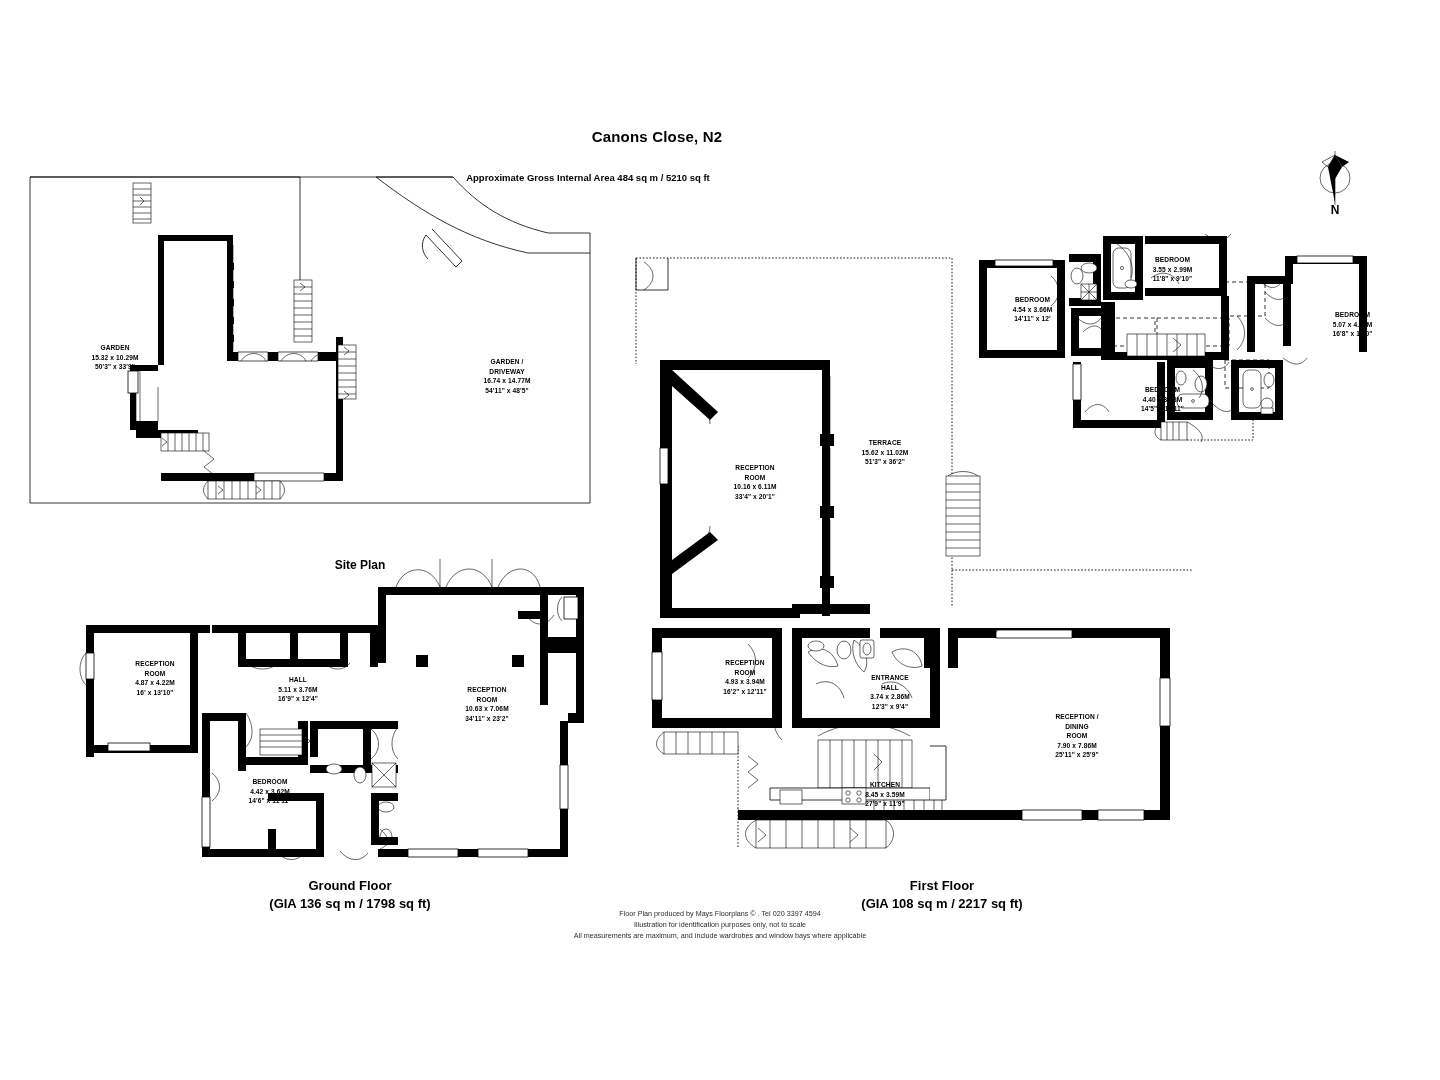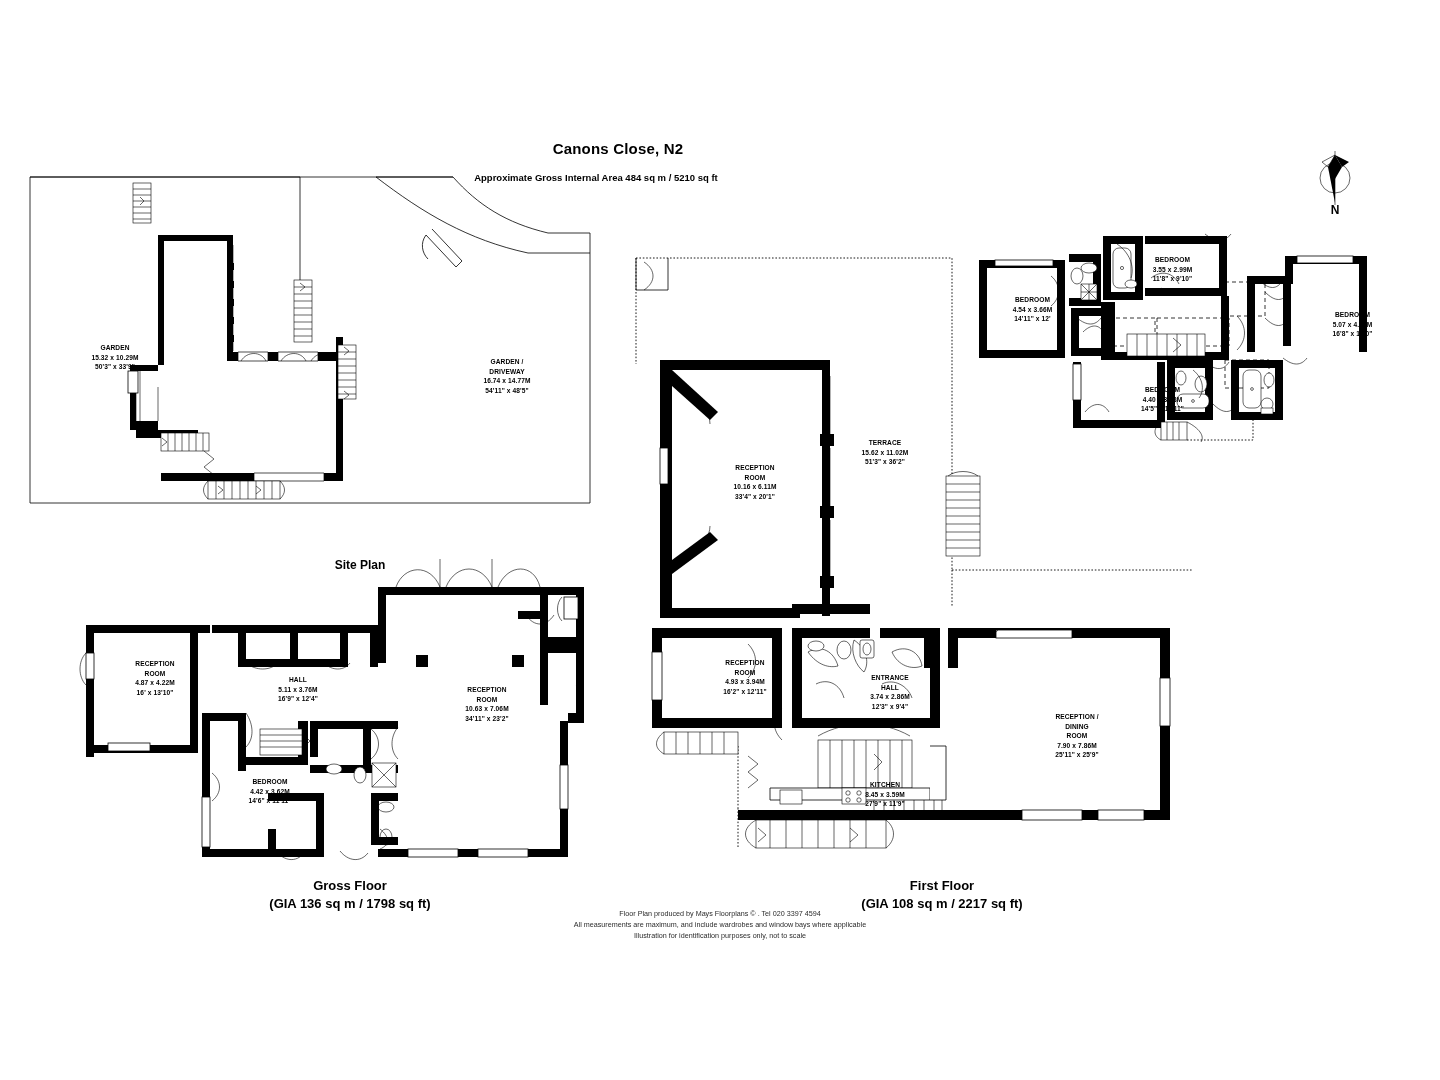--- a/index.html
+++ b/index.html
@@ -18,30 +18,31 @@
   }
   #sheet {
     position: absolute;
     left: 0; top: 0;
     width: 1440px;
     height: 1080px;
   }
   
   .title {
     position: absolute;
-    left: 0; top: 140px;
+    left: 0; top: 128px;
     width: 1236px;
     text-align: center;
     font-size: 15px;
     font-weight: bold;
     letter-spacing: .2px;
+    padding-left: 39px;
   }
   .subtitle {
     position: absolute;
-    left: 8px; top: 172px;
+    left: 0; top: 172px;
     width: 1176px;
     text-align: center;
     font-size: 9.5px;
     font-weight: bold;
   }
   .floorcap {
     position: absolute;
     text-align: center;
     font-size: 13px;
     font-weight: bold;
@@ -326,21 +327,21 @@
     <div>34'11" x 23'2"</div>
   </div>
 
   <div class="roomlabel" style="left:215px; top:777px; width:110px;">
     <div>BEDROOM</div>
     <div>4.42 x 3.62M</div>
     <div>14'6" x 11'11"</div>
   </div>
 
   <div class="floorcap" style="left:200px; top:877px; width:300px;">
-    <div>Gross Floor</div>
+    <div>Ground Floor</div>
     <div>(GIA 136 sq m / 1798 sq ft)</div>
   </div>
 
   <svg style="position:absolute; left:630px; top:248px;" width="570" height="625" viewBox="0 0 570 625">
 
     <path d="M6 10 L322 10 L322 322" class="dotted"></path>
     <path d="M6 10 L6 112" class="dotted"></path>
     <path d="M322 322 L562 322" class="dotted"></path>
     <path d="M322 322 L322 358" class="dotted"></path>
     <path d="M6 112 L6 116" class="dotted"></path>
@@ -634,17 +635,17 @@
 
   <div class="roomlabel" style="left:1110px; top:385px; width:105px;">
     <div>BEDROOM</div>
     <div>4.40 x 3.63M</div>
     <div>14'5" x 11'11"</div>
   </div>
 
 
   <div class="footer">
     <div>Floor Plan produced by Mays Floorplans  © .  Tel 020 3397 4594</div>
+    <div>Illustration for identification purposes only, not to scale</div>
     <div>All measurements are maximum, and include wardrobes and window bays where applicable</div>
-    <div>Illustration for identification purposes only, not to scale</div>
   </div>
 
 </div>
 
 </body></html>

